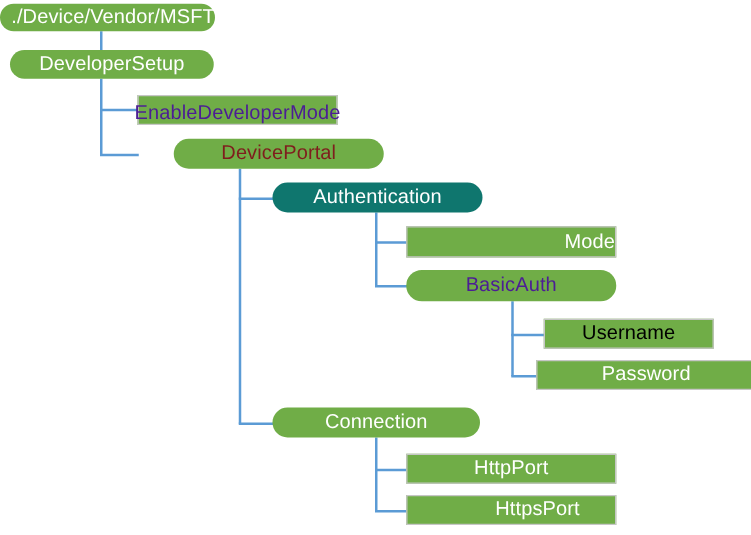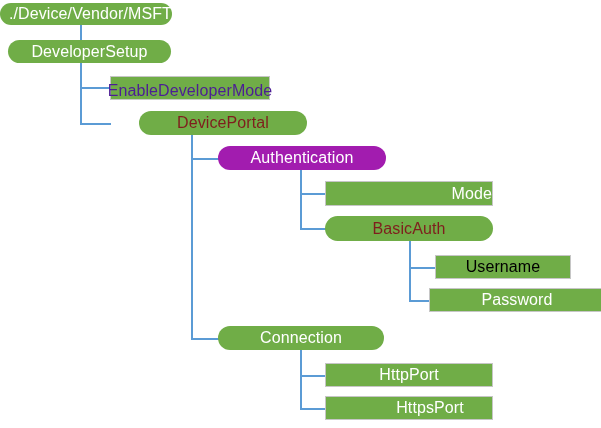--- a/index.html
+++ b/index.html
@@ -78,27 +78,27 @@
       </div>
       <div class="node round" style="left: 8px; top: 40px; width: 163px; height: 23px; background: rgb(112, 173, 71); color: rgb(255, 255, 255); justify-content: center;">
         <span>DeveloperSetup</span>
       </div>
       <div class="node rect" style="left: 110px; top: 76px; width: 160px; height: 24px; background: rgb(112, 173, 71); color: #4c1d95; border-color: rgb(198, 198, 198); align-items: flex-end;">
         <span>EnableDeveloperMode</span>
       </div>
       <div class="node round" style="left: 115px; top: 111px; width: 168px; height: 24px; background: rgb(112, 173, 71); color: #7f1d1d; margin-left: 24px;">
         <span>DevicePortal</span>
       </div>
-      <div class="node round" style="left: 218px; top: 146px; width: 168px; height: 24px; background: #a21caf; color: rgb(255, 255, 255);">
+      <div class="node round" style="left: 218px; top: 146px; width: 168px; height: 24px; background: #0f766e; color: rgb(255, 255, 255);">
         <span>Authentication</span>
       </div>
       <div class="node rect" style="left: 325px; top: 181px; width: 168px; height: 25px; background: rgb(112, 173, 71); color: rgb(255, 255, 255); border-color: rgb(198, 198, 198); justify-content: flex-end;">
         <span>Mode</span>
       </div>
-      <div class="node round" style="left: 325px; top: 216px; width: 168px; height: 25px; background: rgb(112, 173, 71); color: #7f1d1d;">
+      <div class="node round" style="left: 325px; top: 216px; width: 168px; height: 25px; background: rgb(112, 173, 71); color: #4c1d95;">
         <span>BasicAuth</span>
       </div>
       <div class="node rect" style="left: 435px; top: 255px; width: 136px; height: 24px; background: rgb(112, 173, 71); color: #000000; border-color: rgb(198, 198, 198); text-align: right;">
         <span>Username</span>
       </div>
       <div class="node rect" style="left: 429px; top: 288px; width: 176px; height: 24px; background: rgb(112, 173, 71); color: rgb(255, 255, 255); border-color: rgb(198, 198, 198);">
         <span>Password</span>
       </div>
       <div class="node round" style="left: 218px; top: 326px; width: 166px; height: 24px; background: rgb(112, 173, 71); color: rgb(255, 255, 255);">
         <span>Connection</span>

